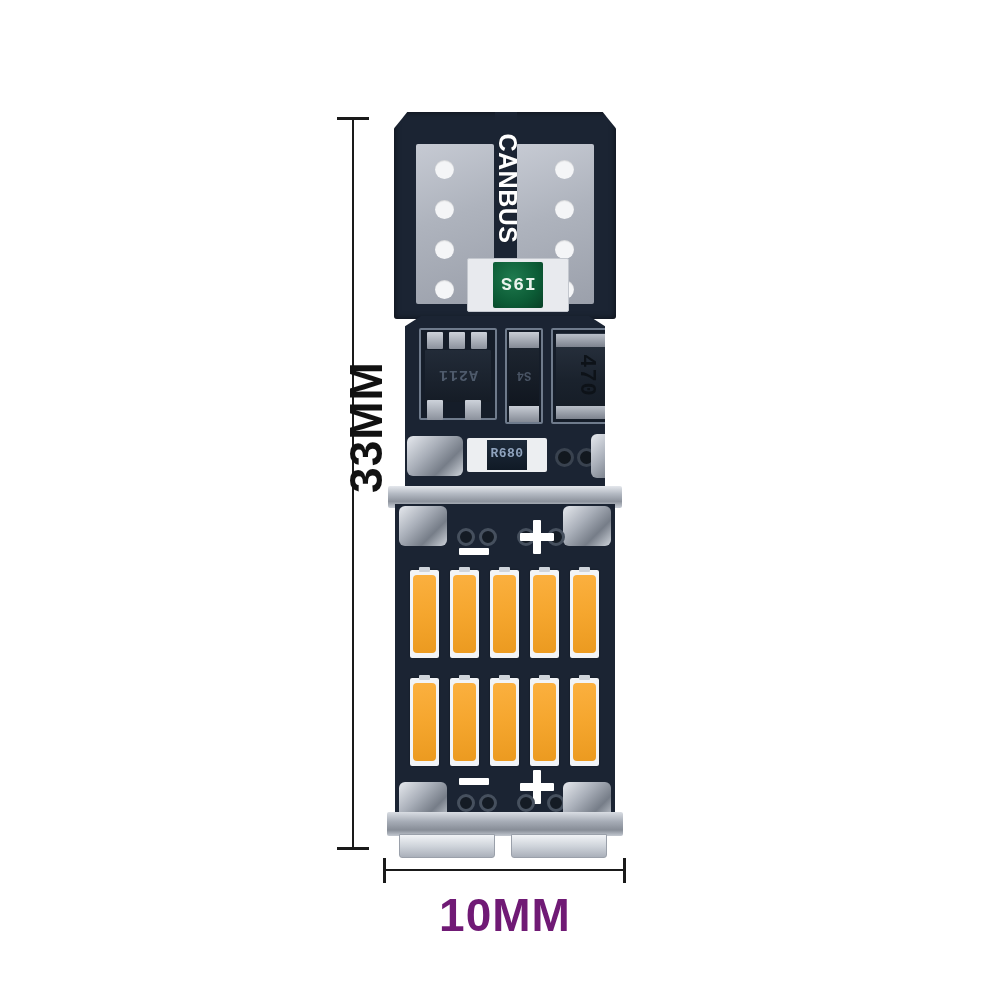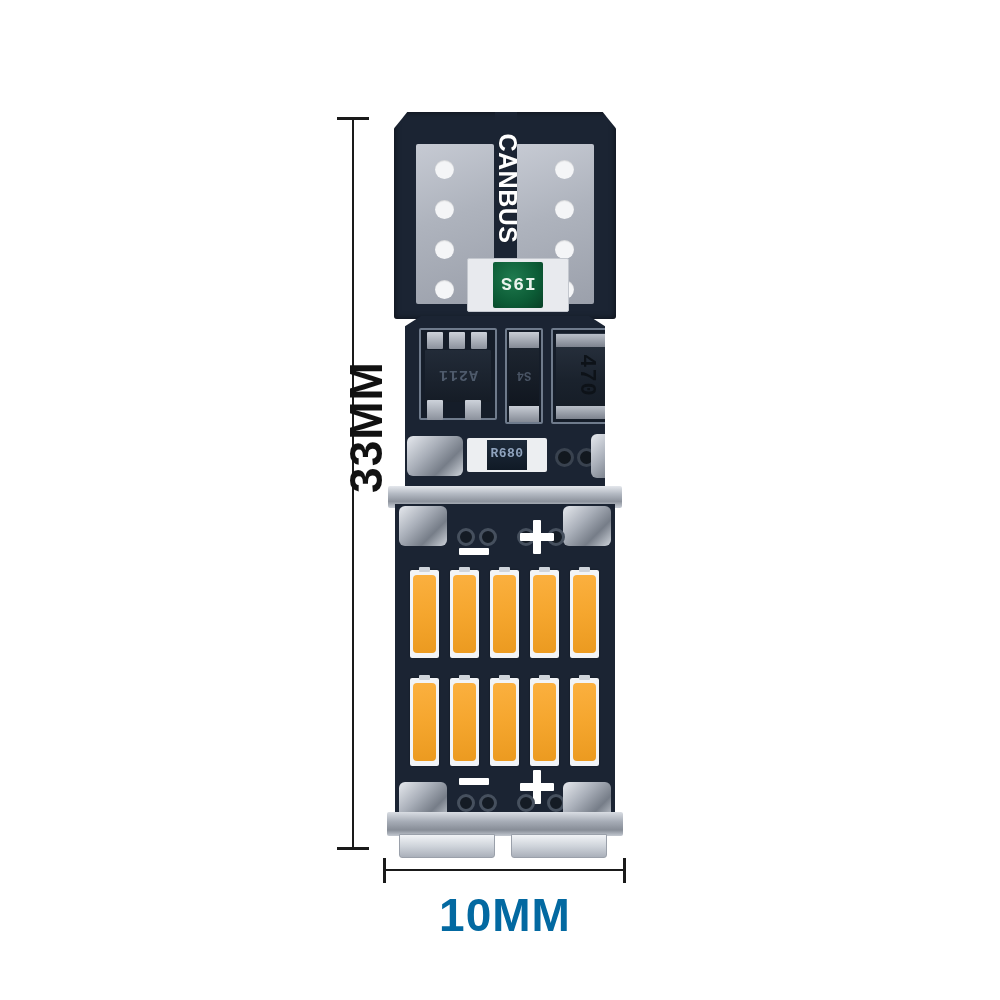--- a/index.html
+++ b/index.html
@@ -77,21 +77,21 @@
 
   .dim-label-h {
     position: absolute;
     left: 355px;
     top: 888px;
     width: 300px;
     text-align: center;
     font-size: 46px;
     font-weight: 600;
     letter-spacing: 1px;
-    color: #0369a1;
+    color: #701a75;
     white-space: nowrap;
   }
 
   
   #bulb {
     position: absolute;
     left: 383px;
     top: 112px;
     width: 244px;
     height: 738px;

